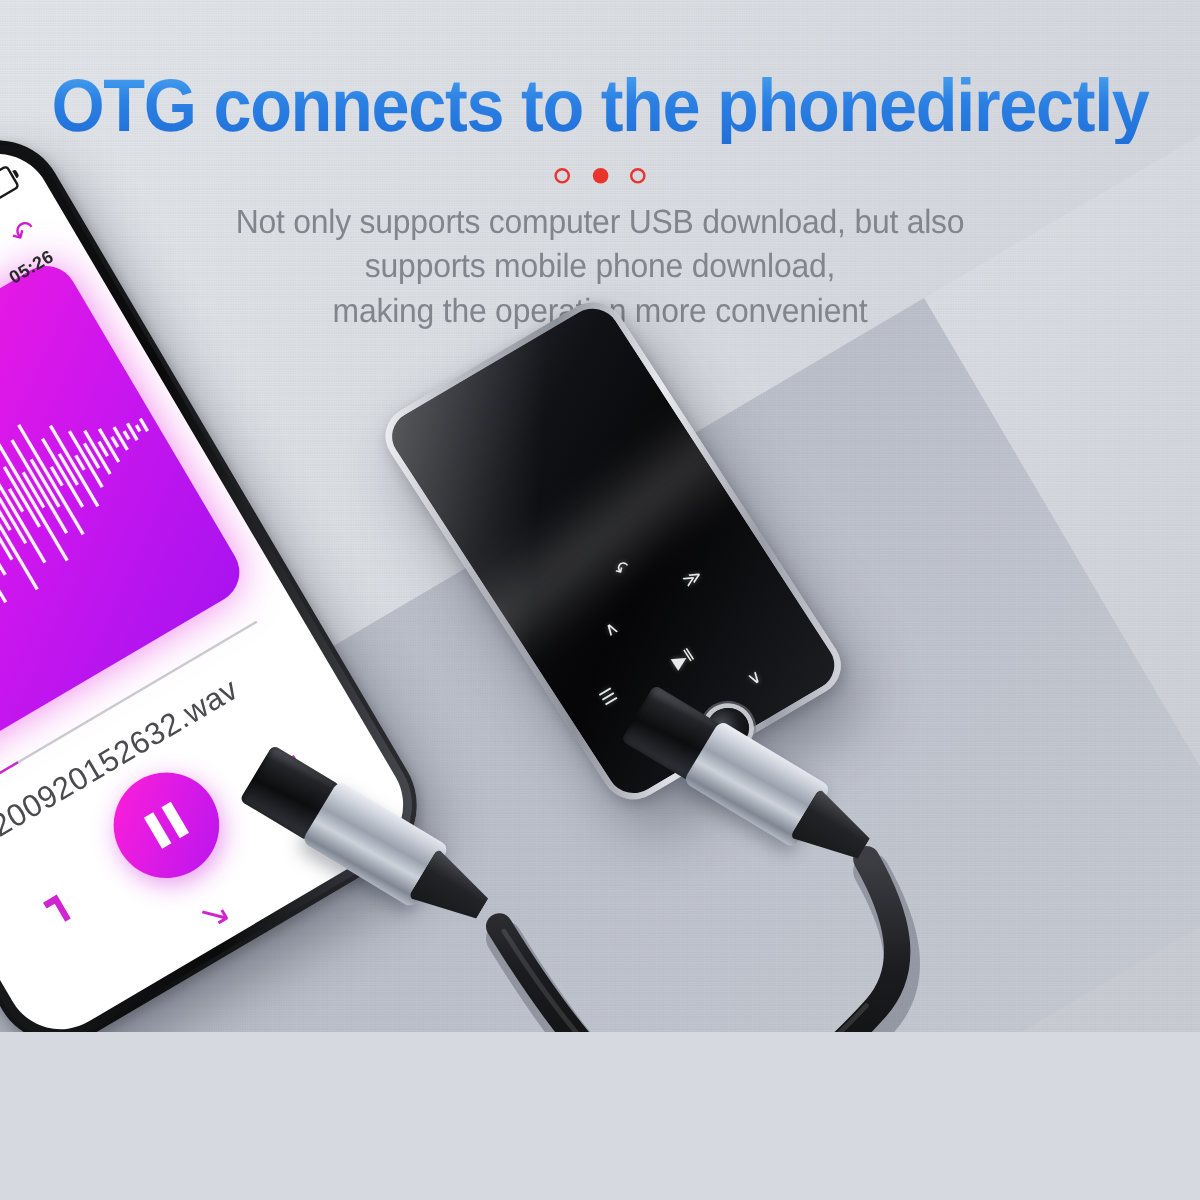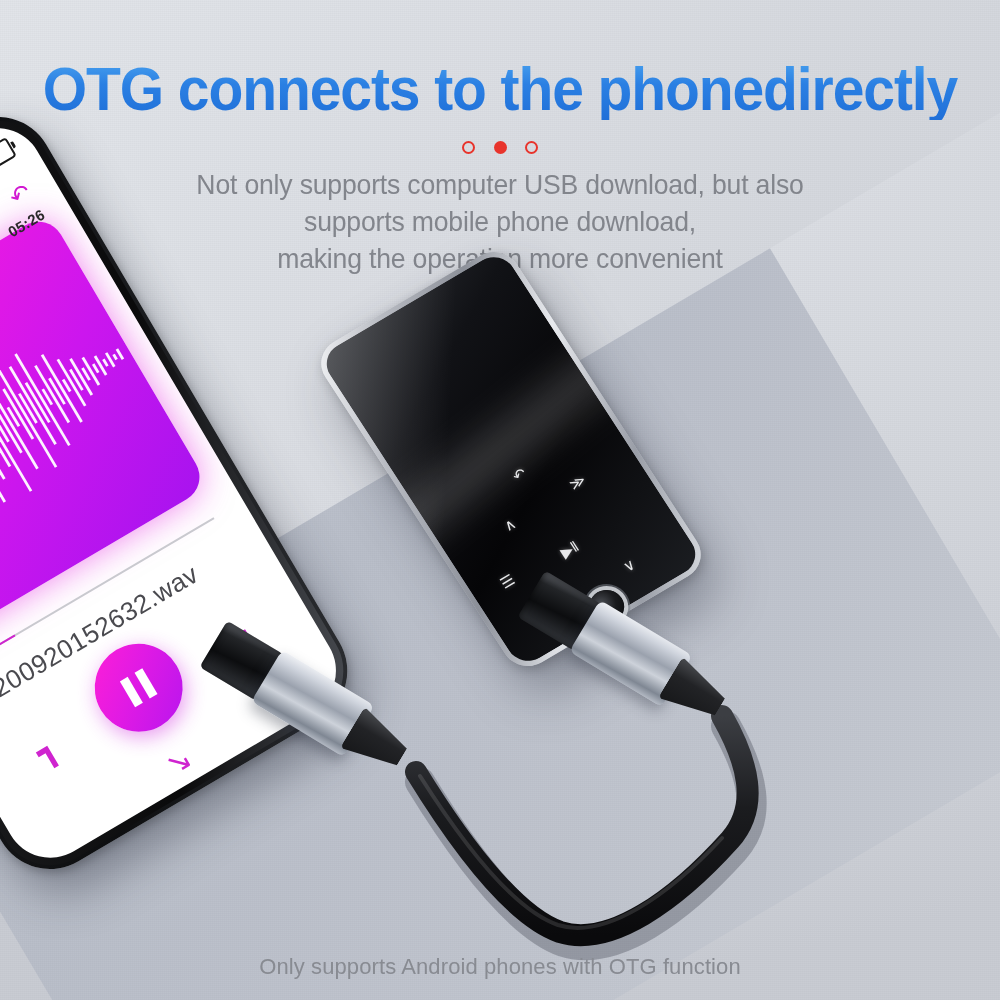--- a/index.html
+++ b/index.html
@@ -2,21 +2,21 @@
 <html><head>
 <meta charset="utf-8">
 <style>
   html,body{margin:0;padding:0;}
   body{
     width:1000px;height:1000px;overflow:hidden;
     font-family:"Liberation Sans", sans-serif;
     background:#d6d9df;
   }
   #stage{
-    position:relative;width:1000px;height:1000px;overflow:hidden;
+    position:relative;width:1000px;height:860px;overflow:hidden;
     background:
       radial-gradient(120% 90% at 50% 8%, #e2e5ea 0%, #d4d7dd 55%, #c9ccd3 100%);
   }
   
   .noise{
     position:absolute;inset:0;pointer-events:none;opacity:.40;mix-blend-mode:multiply;
     background-image:
       repeating-linear-gradient(0deg, rgba(0,0,0,.030) 0 1px, rgba(255,255,255,.030) 1px 2px),
       repeating-linear-gradient(90deg, rgba(0,0,0,.026) 0 1px, rgba(255,255,255,.026) 1px 2px);
   }
@@ -347,15 +347,14 @@
     <div class="barrel"></div>
     <div class="relief"></div>
   </div>
 
   <div class="conn" id="connR">
     <div class="tip"></div>
     <div class="barrel"></div>
     <div class="relief"></div>
   </div>
 
-  <div class="footnote">Only supports Android phones with OTG function</div>
 
 </div>
 
 </body></html>

